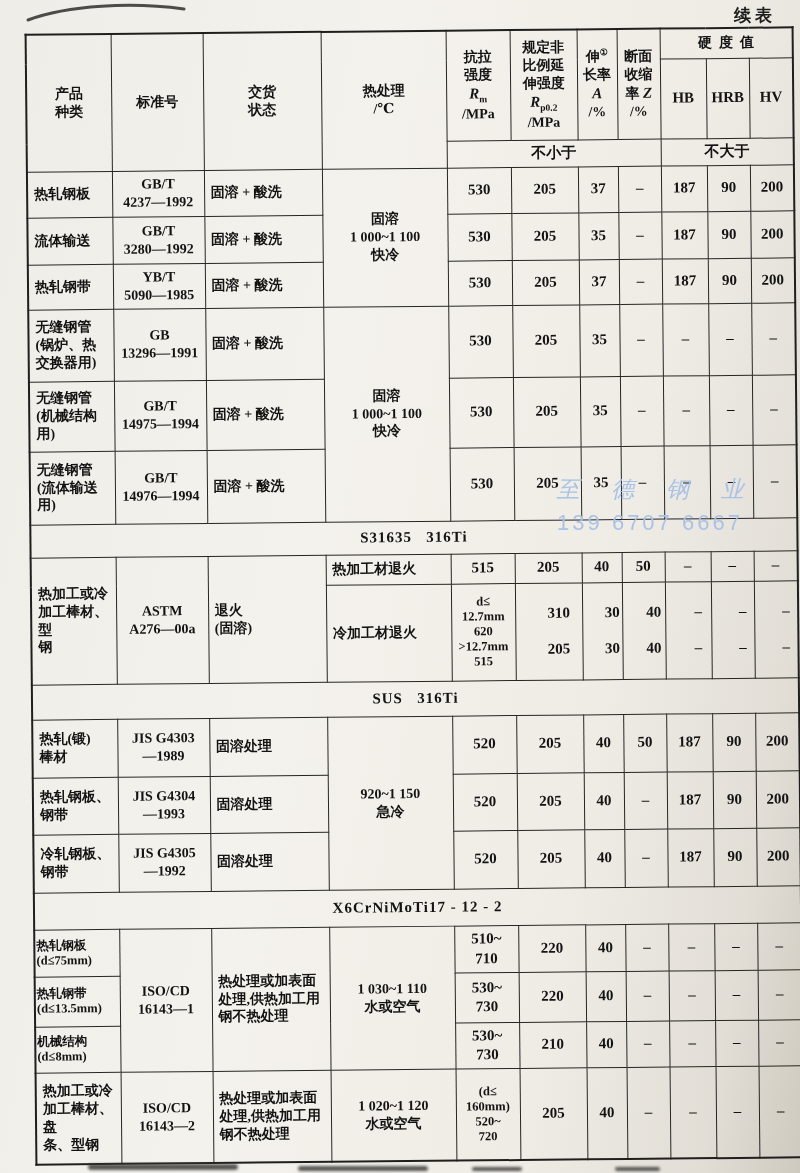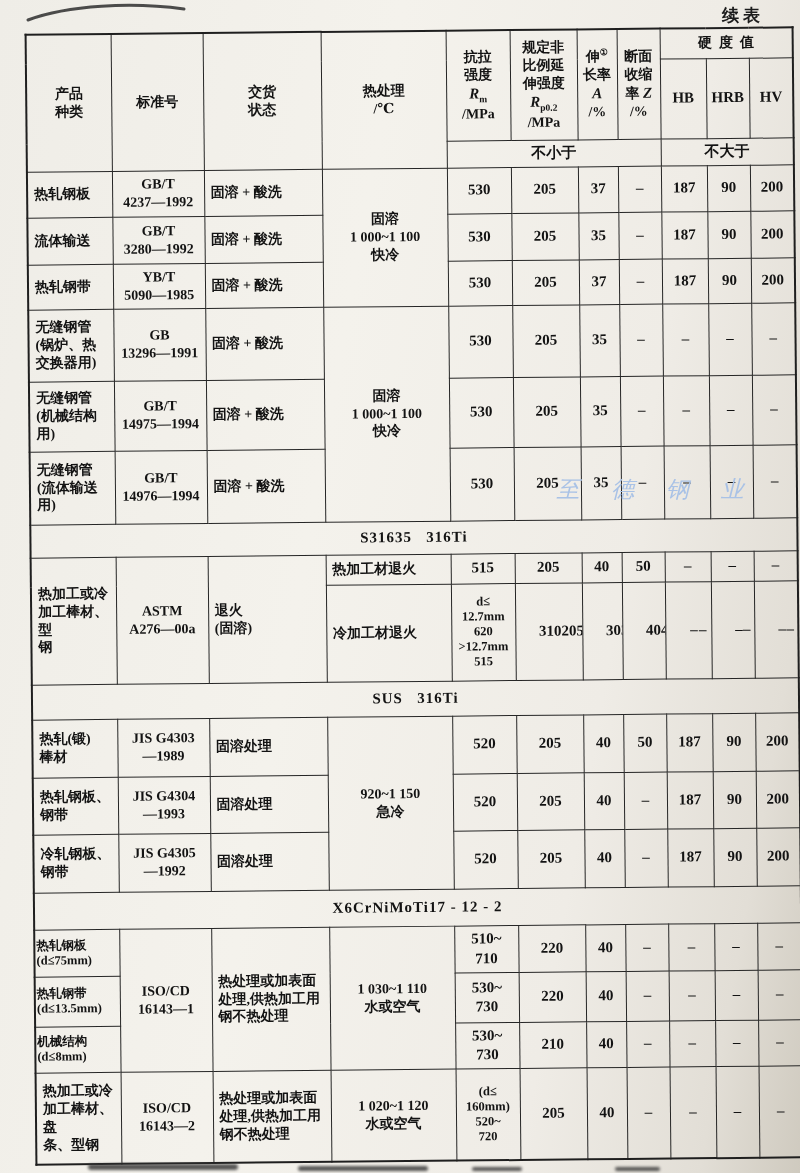--- a/index.html
+++ b/index.html
@@ -6,21 +6,21 @@
   body {
     width:800px; height:1173px; position:relative; overflow:hidden;
     background:#d8d5ce;
     font-family:"Liberation Serif","DejaVu Serif",serif;
   }
   .page {
     position:absolute; inset:0;
     background:linear-gradient(100deg,#efede7 0%,#f4f2ec 40%,#efece6 72%,#e2ded6 90%,#cfcabf 100%);
   }
   .continued {
-    position:absolute; top:4px; right:36px;
+    position:absolute; top:4px; right:24px;
     font-size:17px; font-weight:700; color:#1c1c1c; letter-spacing:4px;
   }
   table {
     position:absolute; left:30px; top:30px; width:767px;
     border-collapse:collapse; table-layout:fixed;
     transform:rotate(-0.55deg);
     border:2.4px solid #1f1f1f;
   }
   td {
     border:1.5px solid #262626;
@@ -32,21 +32,21 @@
   }
   .tl { text-align:left; padding-left:6px; }
   .num { font-size:15px; }
   .small { font-size:12.5px; line-height:1.2; padding:1px; }
   .sec td { font-size:15px; letter-spacing:1px; border-left:none; border-right:none; }
   sub { font-size:9.5px; }
   sup { font-size:9px; }
   i { font-style:italic; }
   .sym { font-size:15px; }
   .stk {
-    display:flex; flex-direction:row; justify-content:space-evenly; align-items:center;
+    display:flex; flex-direction:column; justify-content:space-evenly; align-items:center;
     height:88px; font-size:15px;padding-left:20px;
   }
   .watermark {
     position:absolute; left:540px; top:474px; width:220px;
     text-align:center; pointer-events:none; z-index:5;
   }
   .watermark .w1 { font-size:23px; letter-spacing:13px; padding-left:13px;font-style:italic; }
   .watermark .w2 { font-size:22px; letter-spacing:3px; margin-top:5px; font-family:"Liberation Sans",sans-serif; }
   .art-topline { position:absolute; left:22px; top:0; z-index:6; }
   .smudge {
@@ -350,20 +350,21 @@
       <td class="num">–</td>
       <td class="num">–</td>
       <td class="num">–</td>
       <td class="num">–</td>
     </tr>
   </tbody>
     </table>
 
   <div class="watermark" style="color: rgb(169, 194, 230);">
     <div class="w1">至 德 钢 业</div>
+    <div class="w2">139 6707 6667</div>
   </div>
 
   <svg class="art-topline" width="170" height="26">
     <path d="M6,20 C46,5 110,2 162,9" stroke="#2e2e2e" stroke-width="3" fill="none" stroke-linecap="round" opacity="0.85"></path>
   </svg>
   <div class="smudge" style="left:88px;  top:1164px; width:150px; height:6px;"></div>
   <div class="smudge" style="left:298px; top:1166px; width:130px; height:5px;"></div>
   <div class="smudge" style="left:472px; top:1167px; width:50px;  height:4px;"></div>
   <div class="smudge" style="left:615px; top:1167px; width:45px;  height:4px;"></div>
 </div>

